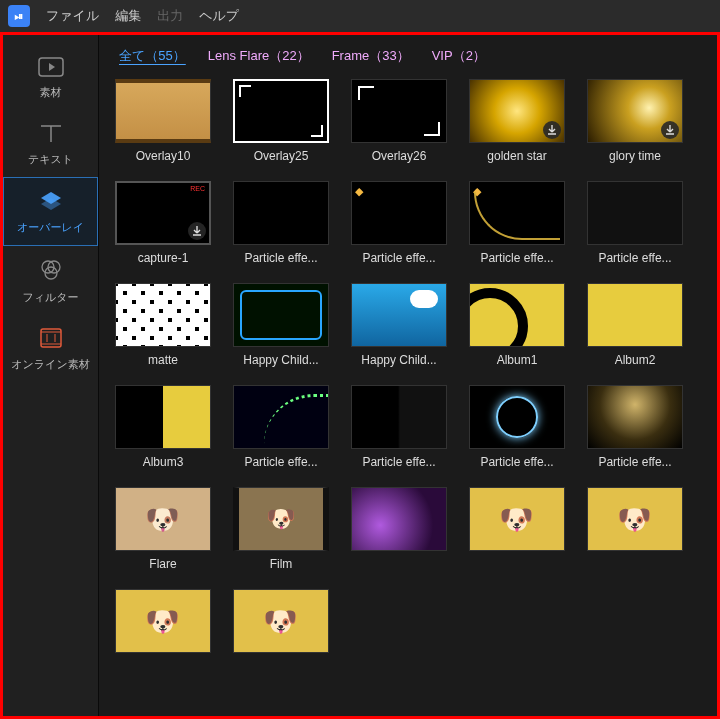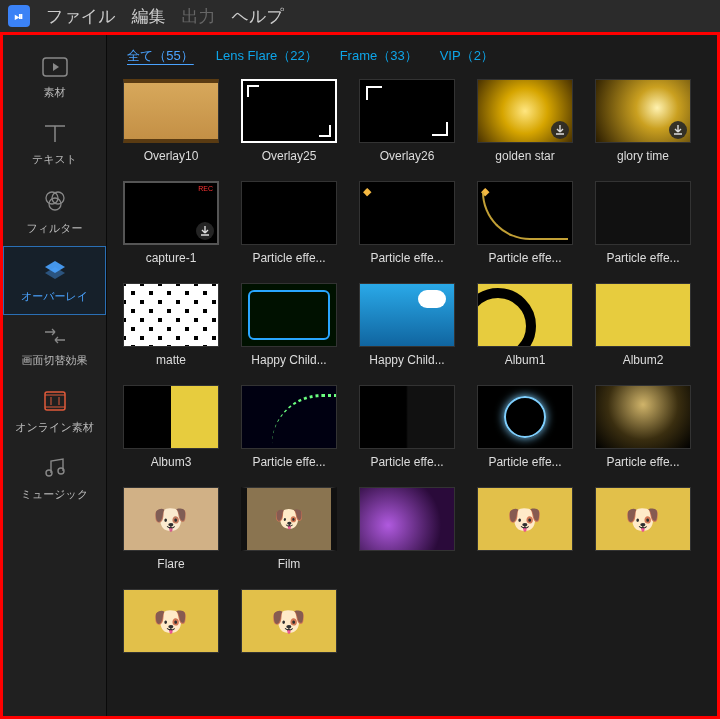--- a/index.html
+++ b/index.html
@@ -24,31 +24,31 @@
     width: 22px; height: 22px;
     background: #3b82f6;
     border-radius: 4px;
     display: flex;
     align-items: center;
     justify-content: center;
     color: #fff;
     font-size: 11px;
     font-weight: bold;
   }
-  .menubar span { cursor: default; font-size: 17px; }
+  .menubar span { cursor: default; font-size: 13px; }
   .menubar .disabled { color: #666; }
 
   .main {
     display: flex;
     height: calc(100% - 32px);
     border: 3px solid #ff0000;
   }
 
   .sidebar {
-    width: 104px;
+    width: 96px;
     background: #202020;
     display: flex;
     flex-direction: column;
     align-items: center;
     padding-top: 10px;
     border-right: 1px solid #0a0a0a;
   }
   .side-item {
     width: 100%;
     text-align: center;
@@ -76,21 +76,21 @@
     background: #1b1b1b;
     overflow: hidden;
     position: relative;
   }
   .tabs {
     display: flex;
     gap: 22px;
     padding: 12px 20px 14px 20px;
     font-size: 13px;
   }
-  .tab { color: #0ea5e9; cursor: pointer; }
+  .tab { color: #f0abfc; cursor: pointer; }
   .tab.active {
     color: #4aa3ff;
     text-decoration: underline;
     text-underline-offset: 4px;
   }
 
   .grid-scroll {
     flex: 1;
     overflow-y: auto;
     padding: 0 12px 10px 16px;
@@ -216,70 +216,51 @@
       <span>素材</span>
     </div>
     <div class="side-item">
       <span class="icon-wrap">
         <svg width="26" height="22" viewBox="0 0 26 22">
             <path d="M3 4 H23 M13 4 V20" stroke="currentColor" stroke-width="1.5" fill="none"></path>
           </svg>
       </span>
       <span>テキスト</span>
     </div>
+    <div class="side-item active">
+      <span class="icon-wrap">
+        <svg width="28" height="22" viewBox="0 0 28 22">
+            <polygon points="14,2 24,8 14,14 4,8" fill="currentColor" opacity="0.9"></polygon>
+            <polygon points="14,8 24,14 14,20 4,14" fill="currentColor" opacity="0.4"></polygon>
+          </svg>
+      </span>
+      <span>オーバーレイ</span>
+    </div>
     <div class="side-item">
       <span class="icon-wrap">
         <svg width="26" height="24" viewBox="0 0 26 24">
             <circle cx="10" cy="9" r="6" fill="none" stroke="currentColor" stroke-width="1.3"></circle>
             <circle cx="16" cy="9" r="6" fill="none" stroke="currentColor" stroke-width="1.3"></circle>
             <circle cx="13" cy="15" r="6" fill="none" stroke="currentColor" stroke-width="1.3"></circle>
           </svg>
       </span>
       <span>フィルター</span>
-    </div>
-    <div class="side-item active">
-      <span class="icon-wrap">
-        <svg width="28" height="22" viewBox="0 0 28 22">
-            <polygon points="14,2 24,8 14,14 4,8" fill="currentColor" opacity="0.9"></polygon>
-            <polygon points="14,8 24,14 14,20 4,14" fill="currentColor" opacity="0.4"></polygon>
-          </svg>
-      </span>
-      <span>オーバーレイ</span>
-    </div>
-    <div class="side-item">
-      <span class="icon-wrap">
-        <svg width="28" height="18" viewBox="0 0 28 18">
-            <path d="M4 5 H14 M14 5 L11 2 M14 5 L11 8" stroke="currentColor" stroke-width="1.3" fill="none"></path>
-            <path d="M24 13 H14 M14 13 L17 10 M14 13 L17 16" stroke="currentColor" stroke-width="1.3" fill="none"></path>
-          </svg>
-      </span>
-      <span>画面切替効果</span>
     </div>
     <div class="side-item">
       <span class="icon-wrap" style="color:#e05a3a">
         <svg width="26" height="22" viewBox="0 0 26 22">
             <rect x="3" y="2" width="20" height="18" rx="2" fill="none" stroke="currentColor" stroke-width="1.5"></rect>
             <line x1="3" y1="5" x2="23" y2="5" stroke="currentColor"></line>
             <line x1="3" y1="17" x2="23" y2="17" stroke="currentColor"></line>
             <line x1="9" y1="7" x2="9" y2="15" stroke="currentColor"></line>
             <line x1="17" y1="7" x2="17" y2="15" stroke="currentColor"></line>
           </svg>
       </span>
       <span>オンライン素材</span>
     </div>
-    <div class="side-item">
-      <span class="icon-wrap">
-        <svg width="24" height="22" viewBox="0 0 24 22">
-            <path d="M8 16 V4 L20 2 V14" fill="none" stroke="currentColor" stroke-width="1.4"></path>
-            <circle cx="6" cy="16" r="3" fill="none" stroke="currentColor" stroke-width="1.4"></circle>
-            <circle cx="18" cy="14" r="3" fill="none" stroke="currentColor" stroke-width="1.4"></circle>
-          </svg>
-      </span>
-      <span>ミュージック</span>
-    </div>
   </div>
 
   <div class="content">
     <div class="tabs" id="tabs-row">
         <span class="tab active">全て（55）</span>
         <span class="tab">Lens Flare（22）</span>
         <span class="tab">Frame（33）</span>
         <span class="tab">VIP（2）</span>
       </div>
     <div class="grid-scroll">

